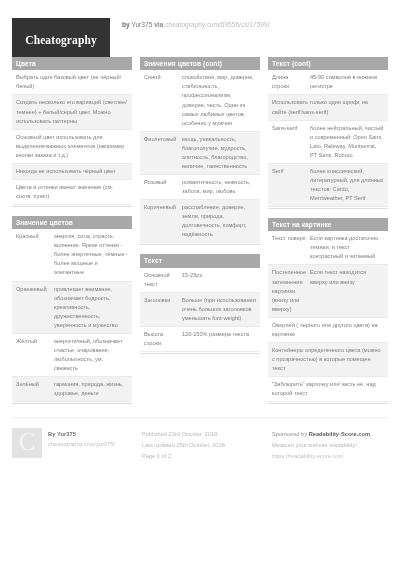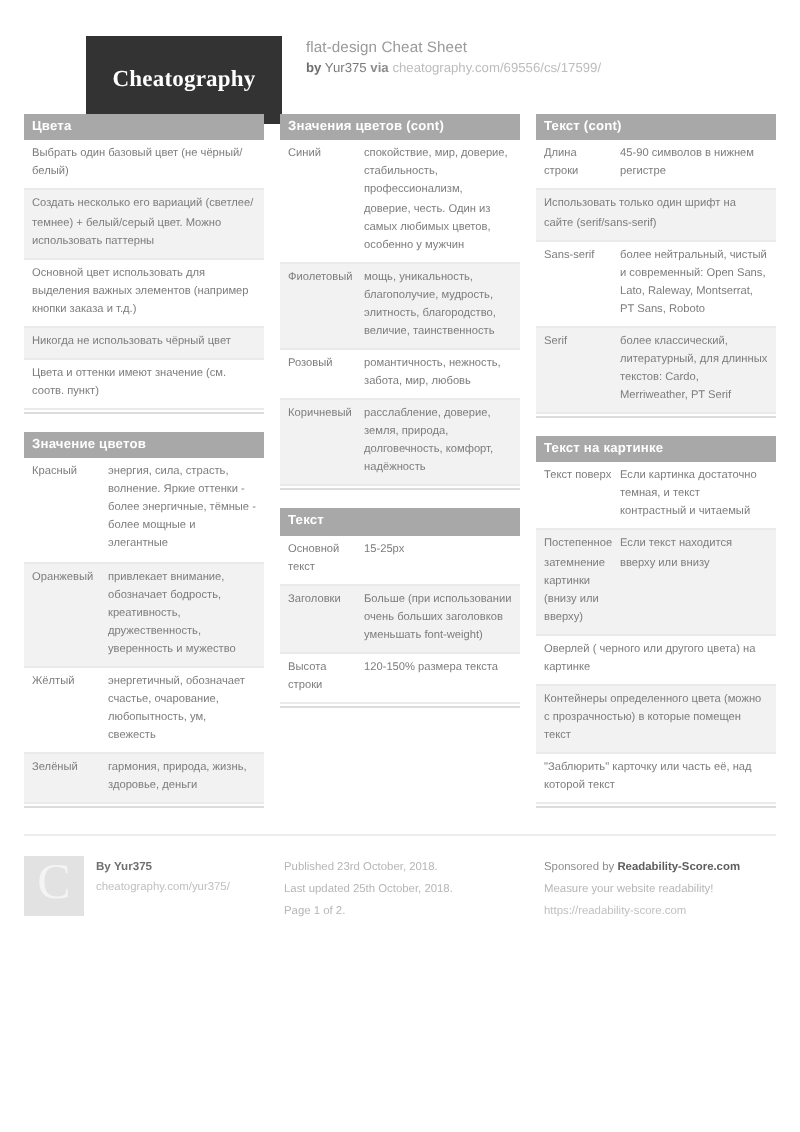--- a/index.html
+++ b/index.html
@@ -31,21 +31,20 @@
     background: #333333;
     color: #ffffff;
     font-family: "Liberation Serif", serif;
     font-size: 11.5px;
     font-weight: bold;
     display: flex;
     align-items: center;
     justify-content: center;
     letter-spacing: .1px;
     flex: 0 0 auto;
-    margin-left: 31px;
   }
   .titlewrap {
     margin-left: 12px;
     padding-top: 1px;
     line-height: 1.32;
   }
   .sheet-title {
     font-size: 7.6px;
     color: #9a9a9a;
     letter-spacing: .05px;
@@ -130,21 +129,20 @@
   .footcol.right .sp b { color: #5d5d5d; }
 </style>
 </head>
 <body>
 
 <div class="page">
 
   <div class="header">
     <div class="logo">Cheatography</div>
     <div class="titlewrap">
-      <div class="sheet-title">flat-design Cheat Sheet</div>
       <div class="byline">
         <span class="lbl">by</span>
         <span class="author">Yur375</span>
         <span class="via">via</span>
         <a href="#">cheatography.com/69556/cs/17599/</a>
       </div>
     </div>
   </div>
 
   <div class="columns">

